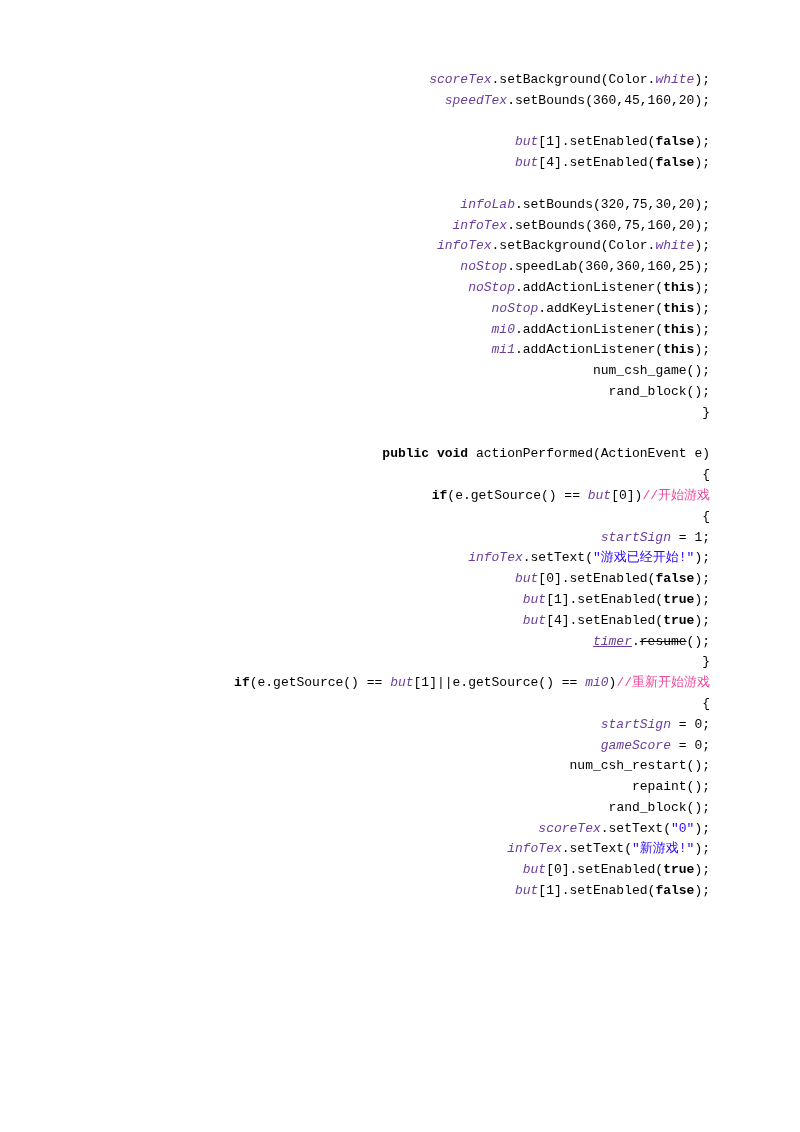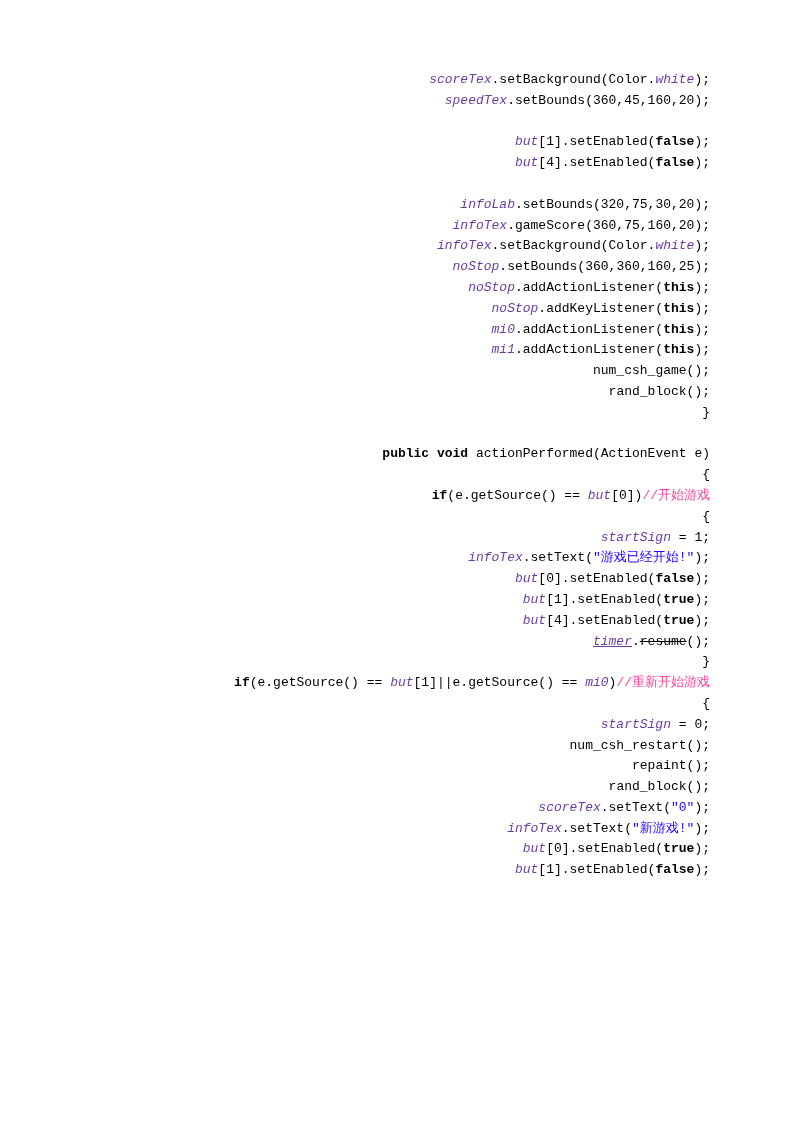--- a/index.html
+++ b/index.html
@@ -32,23 +32,23 @@
 
 <div class="page">
   <div id="code-container">
       <div class="line"><span></span><span class="field-italic">scoreTex</span><span class="dot">.setBackground(Color.</span><span class="field-italic">white</span><span class="dot">);</span></div>
       <div class="line"><span></span><span class="field-italic">speedTex</span><span class="dot">.setBounds(360,45,160,20);</span></div>
       <div class="line">&nbsp;</div>
       <div class="line"><span></span><span class="field-italic">but</span><span class="dot">[1].setEnabled(</span><span class="keyword">false</span><span class="dot">);</span></div>
       <div class="line"><span></span><span class="field-italic">but</span><span class="dot">[4].setEnabled(</span><span class="keyword">false</span><span class="dot">);</span></div>
       <div class="line">&nbsp;</div>
       <div class="line"><span></span><span class="field-italic">infoLab</span><span class="dot">.setBounds(320,75,30,20);</span></div>
-      <div class="line"><span></span><span class="field-italic">infoTex</span><span class="dot">.gameScore(360,75,160,20);</span></div>
+      <div class="line"><span></span><span class="field-italic">infoTex</span><span class="dot">.setBounds(360,75,160,20);</span></div>
       <div class="line"><span></span><span class="field-italic">infoTex</span><span class="dot">.setBackground(Color.</span><span class="field-italic">white</span><span class="dot">);</span></div>
-      <div class="line"><span></span><span class="field-italic">noStop</span><span class="dot">.setBounds(360,360,160,25);</span></div>
+      <div class="line"><span></span><span class="field-italic">noStop</span><span class="dot">.speedLab(360,360,160,25);</span></div>
       <div class="line"><span></span><span class="field-italic">noStop</span><span class="dot">.addActionListener(</span><span class="keyword">this</span><span class="dot">);</span></div>
       <div class="line"><span></span><span class="field-italic">noStop</span><span class="dot">.addKeyListener(</span><span class="keyword">this</span><span class="dot">);</span></div>
       <div class="line"><span></span><span class="field-italic">mi0</span><span class="dot">.addActionListener(</span><span class="keyword">this</span><span class="dot">);</span></div>
       <div class="line"><span></span><span class="field-italic">mi1</span><span class="dot">.addActionListener(</span><span class="keyword">this</span><span class="dot">);</span></div>
       <div class="line"><span></span><span class="dot">num_csh_game();</span></div>
       <div class="line"><span></span><span class="dot">rand_block();</span></div>
       <div class="line"><span> </span><span class="dot">}</span></div>
       <div class="line">&nbsp;</div>
       <div class="line"><span> </span><span class="keyword">public void</span><span class="dot"> actionPerformed(ActionEvent e)</span></div>
       <div class="line"><span> </span><span class="dot">{</span></div>
@@ -57,20 +57,21 @@
       <div class="line"><span> </span><span class="field-italic">startSign</span><span class="dot"> = 1;</span></div>
       <div class="line"><span> </span><span class="field-italic">infoTex</span><span class="dot">.setText(</span><span class="string">"游戏已经开始!"</span><span class="dot">);</span></div>
       <div class="line"><span> </span><span class="field-italic">but</span><span class="dot">[0].setEnabled(</span><span class="keyword">false</span><span class="dot">);</span></div>
       <div class="line"><span> </span><span class="field-italic">but</span><span class="dot">[1].setEnabled(</span><span class="keyword">true</span><span class="dot">);</span></div>
       <div class="line"><span> </span><span class="field-italic">but</span><span class="dot">[4].setEnabled(</span><span class="keyword">true</span><span class="dot">);</span></div>
       <div class="line"><span> </span><span class="field-italic underline">timer</span><span class="dot">.</span><span class="strike">resume</span><span class="dot">();</span></div>
       <div class="line"><span></span><span class="dot"> }</span></div>
       <div class="line"><span></span><span class="dot"> </span><span class="keyword">if</span><span class="dot">(e.getSource() == </span><span class="field-italic">but</span><span class="dot">[1]||e.getSource() == </span><span class="field-italic">mi0</span><span class="dot">)</span><span class="comment">//重新开始游戏</span></div>
       <div class="line"><span></span><span class="dot"> {</span></div>
       <div class="line"><span> </span><span class="field-italic">startSign</span><span class="dot"> = 0;</span></div>
+      <div class="line"><span> </span><span class="field-italic">gameScore</span><span class="dot"> = 0;</span></div>
       <div class="line"><span> </span><span class="dot">num_csh_restart();</span></div>
       <div class="line"><span> </span><span class="dot">repaint();</span></div>
       <div class="line"><span> </span><span class="dot">rand_block();</span></div>
       <div class="line"><span> </span><span class="field-italic">scoreTex</span><span class="dot">.setText(</span><span class="string">"0"</span><span class="dot">);</span></div>
       <div class="line"><span> </span><span class="field-italic">infoTex</span><span class="dot">.setText(</span><span class="string">"新游戏!"</span><span class="dot">);</span></div>
       <div class="line"><span> </span><span class="field-italic">but</span><span class="dot">[0].setEnabled(</span><span class="keyword">true</span><span class="dot">);</span></div>
       <div class="line"><span> </span><span class="field-italic">but</span><span class="dot">[1].setEnabled(</span><span class="keyword">false</span><span class="dot">);</span></div>
     </div>
 </div>
 

